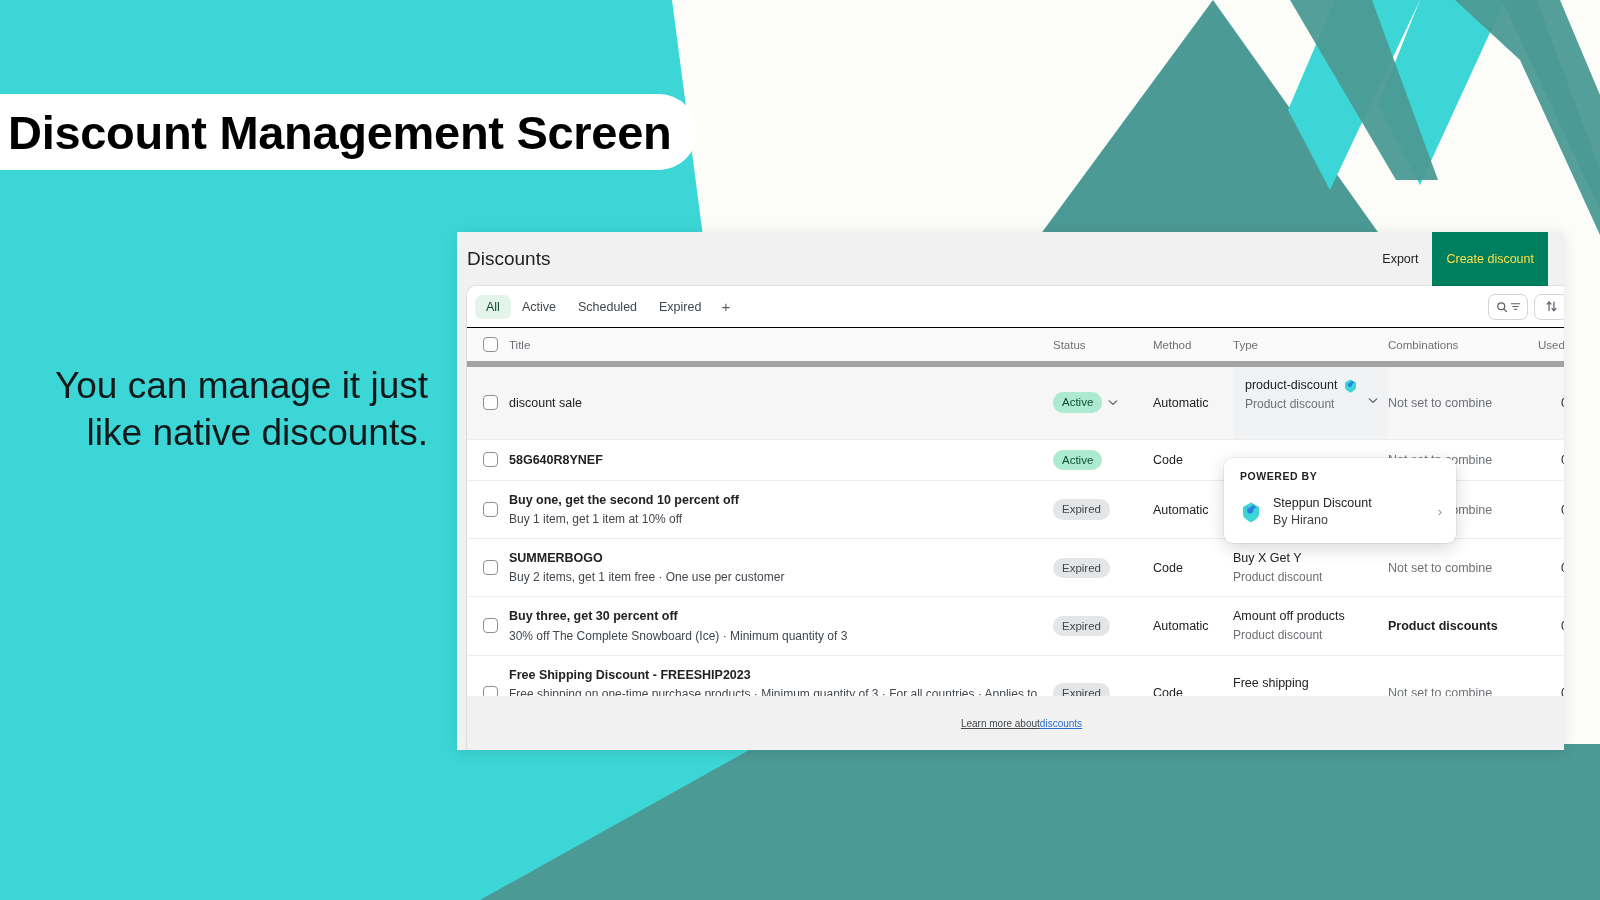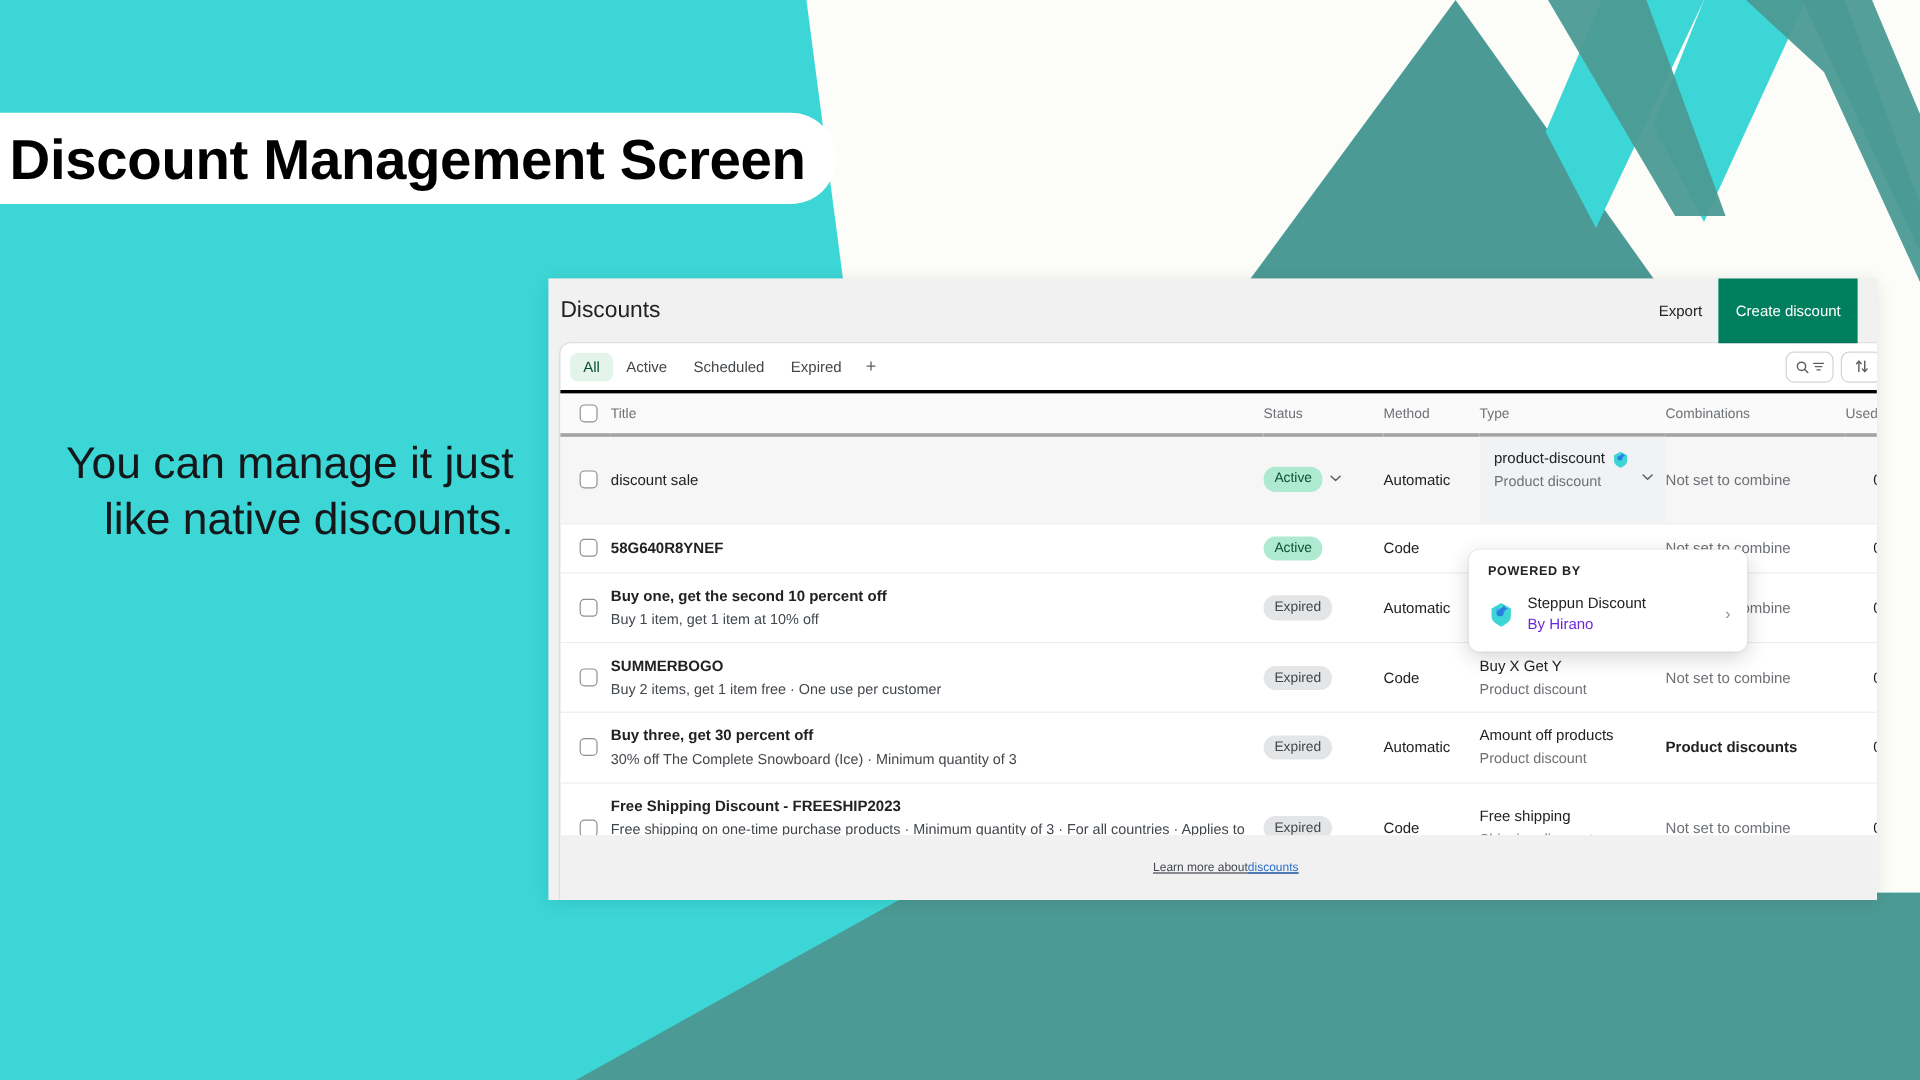--- a/index.html
+++ b/index.html
@@ -50,56 +50,56 @@
     height: 54px; display: flex; align-items: center;
     padding: 0 16px 0 10px;
   }
   .app-title { font-size: 19px; color: #202223; font-weight: 400; margin-left: 0; }
   .spacer { flex: 1; }
   .export-btn {
     font-size: 12.5px; color: #202223; background: transparent;
     border: none; padding: 6px 10px; cursor: pointer; font-family: Liberation Sans, sans-serif;
   }
   .create-btn {
-    font-size: 12.5px; color: #ffffff; background: #007F5F;
+    font-size: 12.5px; color: #fde047; background: #007F5F;
     border: none; border-radius: 6px; padding: 26px 14px;
     cursor: pointer; font-family: inherit; margin-left: 4px;
     box-shadow: inset 0 -1px 0 rgba(0,0,0,0.18);
     white-space: nowrap;
   }
 
   .card {
     position: absolute; left: 10px; top: 54px; right: -12px; bottom: 0;
     background: #fff; border-radius: 9px 9px 0 0;
     box-shadow: 0 0 0 1px rgba(0,0,0,0.06), 0 1px 3px rgba(0,0,0,0.07);
     overflow: visible;
   }
 
   .tabs-row {
     height: 42px; display: flex; align-items: center;
-    padding: 0 8px 0 8px; border-bottom: 3px solid #000000;
+    padding: 0 8px 0 8px; border-bottom: 1px solid #000000;
   }
   .tab {
     font-size: 12.5px; color: #42474C; padding: 5px 11px;
     border-radius: 7px; cursor: pointer; white-space: nowrap;
   }
   .tab.active { background: #E4F4EA; color: #0C5132; }
   .tab-plus { font-size: 15px; color: #5C5F62; padding: 3px 9px; cursor: pointer; }
   .icon-btn {
     width: 34px; height: 26px; border: 1px solid #D2D5D8; border-radius: 7px;
     background: #fff; display: inline-flex; align-items: center; justify-content: center;
     gap: 2px; cursor: pointer; margin-left: 6px;
   }
   .icon-btn.wide { width: 40px; }
 
   
   table.dtl { width: 100%; border-collapse: collapse; table-layout: fixed; }
   table.dtl th {
     font-size: 11.5px; font-weight: 400; color: #6D7175; text-align: left;
-    padding: 9px 0; background: #FAFAFA; border-bottom: 3px solid #a3a3a3;
+    padding: 9px 0; background: #FAFAFA; border-bottom: 6px solid #a3a3a3;
   }
   table.dtl td {
     padding: 10px 0; vertical-align: middle;
     border-bottom: 1px solid #EDEDED; font-size: 12.5px; color: #202223;
   }
   tr.row-highlight td { background: #F6F6F7; }
   .col-cb    { width: 42px; padding-left: 16px !important; }
   .col-title { width: auto; }
   .col-status{ width: 100px; }
   .col-method{ width: 80px; }
@@ -149,21 +149,21 @@
   }
   .pop-label {
     font-size: 10.5px; font-weight: 700; color: #202223;
     letter-spacing: 0.55px; padding: 0 16px 9px 16px;
   }
   .pop-item {
     display: flex; align-items: center; gap: 11px;
     padding: 4px 14px 2px 16px; cursor: pointer;
   }
   .pop-name { font-size: 12.5px; color: #202223; line-height: 1.35; }
-  .pop-by   { font-size: 12.5px; color: #6d28d9; line-height: 1.35; }
+  .pop-by   { font-size: 12.5px; color: #404040; line-height: 1.35; }
   .pop-arrow{ margin-left: auto; color: #8C9196; font-size: 13px; }
 
   
   .app-footer {
     position: absolute; left: 10px; right: -12px; bottom: 0; height: 54px;
     display: flex; align-items: center; justify-content: center;
     font-size: 10px; color: #42474C; background: #F1F1F1; text-decoration: underline;
   }
   .app-footer a { color: #2C6ECB; text-decoration: underline; }
 </style>

